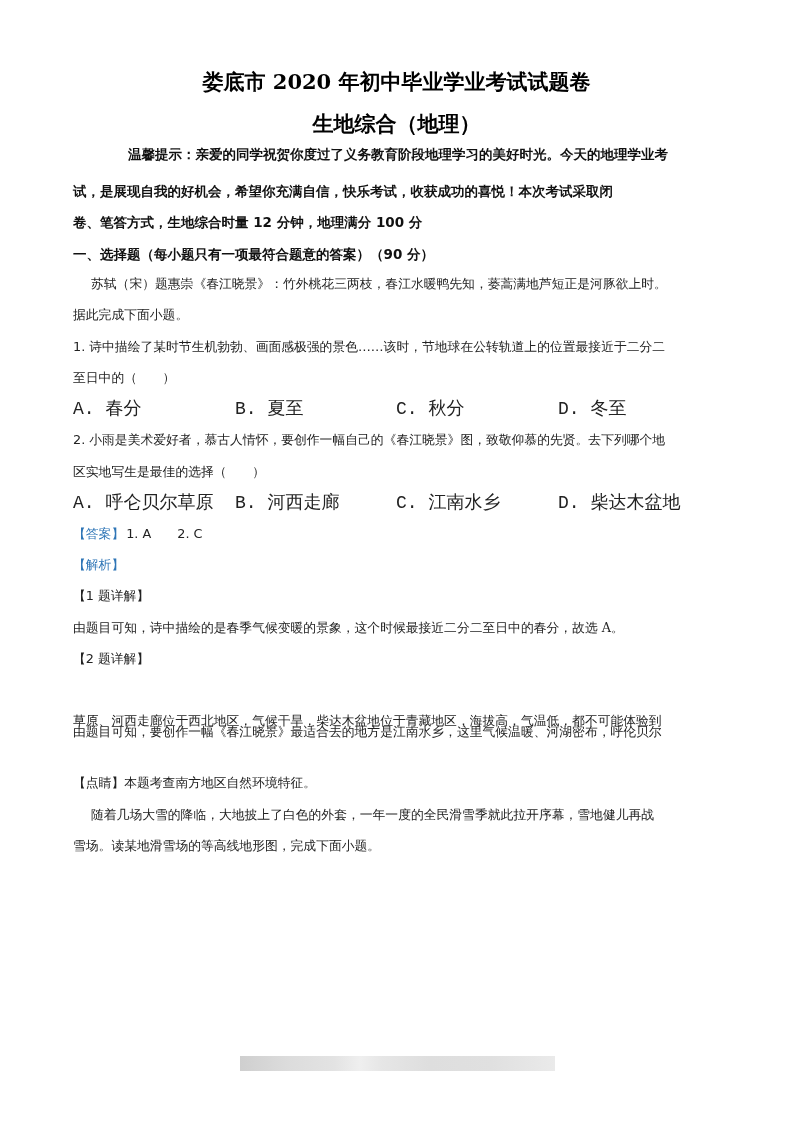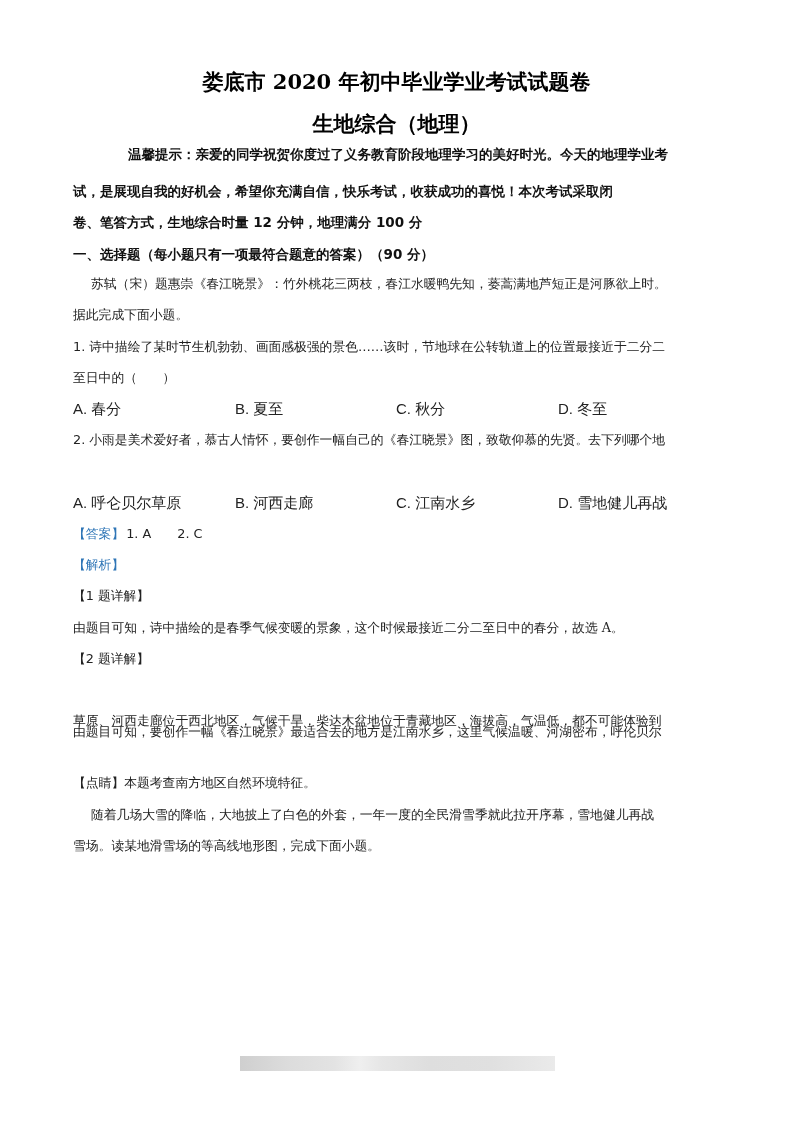--- a/index.html
+++ b/index.html
@@ -9,22 +9,22 @@
   .title { position: absolute; left: 0; width: 793px; text-align: center;
            font-family: "DejaVu Serif", serif; font-weight: bold; color: #000; }
   .t1 { top: 68px; font-size: 21px; }
   .t2 { top: 110px; font-size: 21px; }
   .line { position: absolute; left: 73px; width: 650px; white-space: nowrap;
           font-size: 13.2px; line-height: 20px; }
   .bold { font-weight: bold; font-family: "DejaVu Sans", sans-serif; font-size: 13.5px; }
   .serif-light { font-family: "DejaVu Serif", serif; font-size: 12.8px; color: #222; }
   .sans { font-family: "DejaVu Sans", sans-serif; font-size: 12.8px; color: #222; }
   .indent { left: 91px; }
-  .opt { position: absolute; white-space: nowrap; font-family: Liberation Sans, sans-serif;
-         font-size: 15px; color: #222; line-height: 20px; }
+  .opt { position: absolute; white-space: nowrap; font-family: Liberation Mono, monospace;
+         font-size: 18px; color: #222; line-height: 20px; }
   .tag-blue { color: #2e75b6; }
   .answer-val { color: #222; margin-left: 2px; }
   .answer-val2 { color: #222; margin-left: 26px; }
   .footer-bar { position: absolute; left: 240px; top: 1056px; width: 315px; height: 15px;
                 background: linear-gradient(90deg, #cfcfcf 0%, #dcdcdc 15%, #e3e3e3 30%, #efefef 38%,
                 #e6e6e6 45%, #dedede 60%, #e0e0e0 80%, #eaeaea 100%); }
 </style>
 </head>
 <body>
 
@@ -44,25 +44,26 @@
 
   <div class="line sans" style="top:337px;">1. 诗中描绘了某时节生机勃勃、画面感极强的景色……该时，节地球在公转轨道上的位置最接近于二分二</div>
   <div class="line sans" style="top:368px;">至日中的（　　）</div>
 
   <div class="opt" style="left:73px; top:399px;">A.  春分</div>
   <div class="opt" style="left:235px; top:399px;">B.  夏至</div>
   <div class="opt" style="left:396px; top:399px;">C.  秋分</div>
   <div class="opt" style="left:558px; top:399px;">D.  冬至</div>
 
   <div class="line sans" style="top:430px;">2. 小雨是美术爱好者，慕古人情怀，要创作一幅自己的《春江晓景》图，致敬仰慕的先贤。去下列哪个地</div>
+  <div class="line sans" style="top:462px;">区实地写生是最佳的选择（　　）</div>
 
   <div class="opt" style="left:73px; top:493px;">A.  呼仑贝尔草原</div>
   <div class="opt" style="left:235px; top:493px;">B.  河西走廊</div>
   <div class="opt" style="left:396px; top:493px;">C.  江南水乡</div>
-  <div class="opt" style="left:558px; top:493px;">D.  雪地健儿再战</div>
+  <div class="opt" style="left:558px; top:493px;">D.  柴达木盆地</div>
 
   <div class="line sans" style="top:524px;">
     <span class="tag-blue">【答案】</span><span class="answer-val">1. A</span><span class="answer-val2">2. C</span>
   </div>
 
   <div class="line sans tag-blue" style="top:555px;">【解析】</div>
 
   <div class="line sans" style="top:586px;">【1 题详解】</div>
   <div class="line serif-light" style="top:618px;">由题目可知，诗中描绘的是春季气候变暖的景象，这个时候最接近二分二至日中的春分，故选 A。</div>
 

